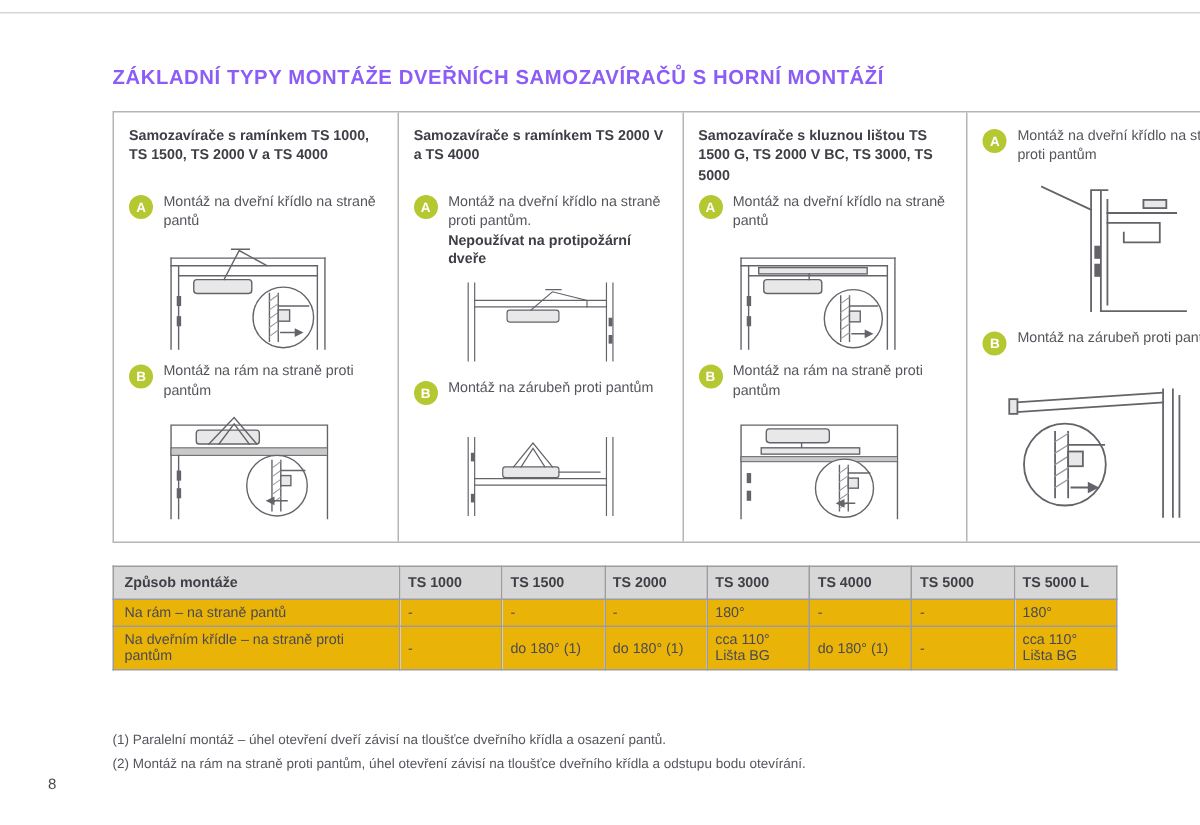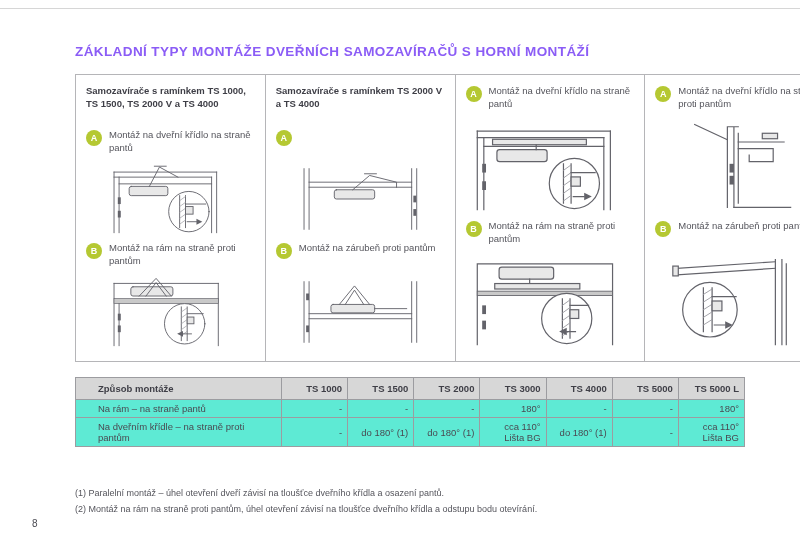--- a/index.html
+++ b/index.html
@@ -24,25 +24,25 @@
   .diagram svg{width:100%;height:100%}
   .dg *{stroke:#63636a;stroke-width:1.1;fill:none;stroke-linecap:square}
   .dg .fb{fill:#e8e8e8}
   .dg .sd{fill:#63636a;stroke:none}
   .dg .wh{fill:#ffffff}
   .dg .ht{stroke:#98989e;stroke-width:.8}
   .dg .bar{fill:#c9c9c9;stroke-width:.8}
   
   .spec-table{position:absolute;left:75px;top:377px;width:670px;border-collapse:collapse;
               font-size:9.5px;table-layout:fixed}
-  .spec-table th,.spec-table td{border:1px solid #9c9ca0;padding:3px 5px;text-align:right;
+  .spec-table th,.spec-table td{border:1px solid #9c9ca0;padding:3px 5px;text-align:left;
               color:#4a4a52;overflow:hidden}
   .spec-table th{background:#d7d7d7;font-weight:bold;color:#3e3e46;height:15px}
-  .spec-table th.lbl,.spec-table td.lbl{text-align:left;width:178px;padding-left:22px}
-  .spec-table tr.shaded td{background:#5eead4}
+  .spec-table th.lbl,.spec-table td.lbl{text-align:left;width:178px;padding-left:7px}
+  .spec-table tr.shaded td{background:#eab308}
   .footnotes{position:absolute;left:75px;top:486px;font-size:9px;line-height:1.75;color:#55555c}
   .pagenum{position:absolute;left:32px;top:518px;font-size:10px;color:#4a4a52}
 </style>
 </head>
 <body>
 
 <div class="top-rule"></div>
 
 <h1 class="title">ZÁKLADNÍ TYPY MONTÁŽE DVEŘNÍCH SAMOZAVÍRAČŮ S HORNÍ MONTÁŽÍ</h1>
 
@@ -92,20 +92,21 @@
         <path d="M95 46 H114 M100 70 H90"></path>
         <polygon class="sd" points="90,66.5 83,70 90,73.5"></polygon>
       </svg>
     </div>
   </div>
 
   <div class="col">
     <div class="col-header">Samozavírače s ramínkem TS 2000 V a TS 4000</div>
     <div class="caption">
       <span class="badge">A</span>
+      <span class="cap-text"><span>Montáž na dveřní křídlo na straně proti pantům.</span><strong>Nepoužívat na protipožární dveře</strong></span>
     </div>
     <div class="diagram dg">
       <svg viewBox="0 0 150 88" preserveAspectRatio="xMidYMid meet">
         <path d="M8 8 V80 M14 8 V80"></path>
         <path d="M136 8 V80 M142 8 V80"></path>
         <path d="M14 24 H136 M14 30 H136"></path>
         <rect class="fb" x="44" y="33" width="48" height="11" rx="2.5"></rect>
         <path d="M66 33 L86 16 L118 24 L118 30 M80 14 H94"></path>
         <rect class="sd" x="138" y="40" width="3.5" height="8"></rect>
         <rect class="sd" x="138" y="56" width="3.5" height="8"></rect>
@@ -123,20 +124,21 @@
         <rect class="fb" x="40" y="35" width="52" height="10" rx="2.5"></rect>
         <path d="M50 35 L68 13 L86 35 M57 35 L68 18 L79 35"></path>
         <path d="M92 40 H130"></path>
         <rect class="sd" x="10.5" y="22" width="3.5" height="8"></rect>
         <rect class="sd" x="10.5" y="60" width="3.5" height="8"></rect>
       </svg>
     </div>
   </div>
 
   <div class="col">
+    <div class="col-header">Samozavírače s kluznou lištou TS 1500 G, TS 2000 V BC, TS 3000, TS 5000</div>
     <div class="caption">
       <span class="badge">A</span>
       <span class="cap-text">Montáž na dveřní křídlo na straně pantů</span>
     </div>
     <div class="diagram dg">
       <svg viewBox="0 0 150 88" preserveAspectRatio="xMidYMid meet">
         <path d="M8 12 H130 M8 18 H124"></path>
         <path d="M124 18 V84 M130 12 V84"></path>
         <path d="M8 12 V84 M14 18 V84"></path>
         <rect class="sd" x="12.5" y="42" width="3.5" height="8"></rect>

